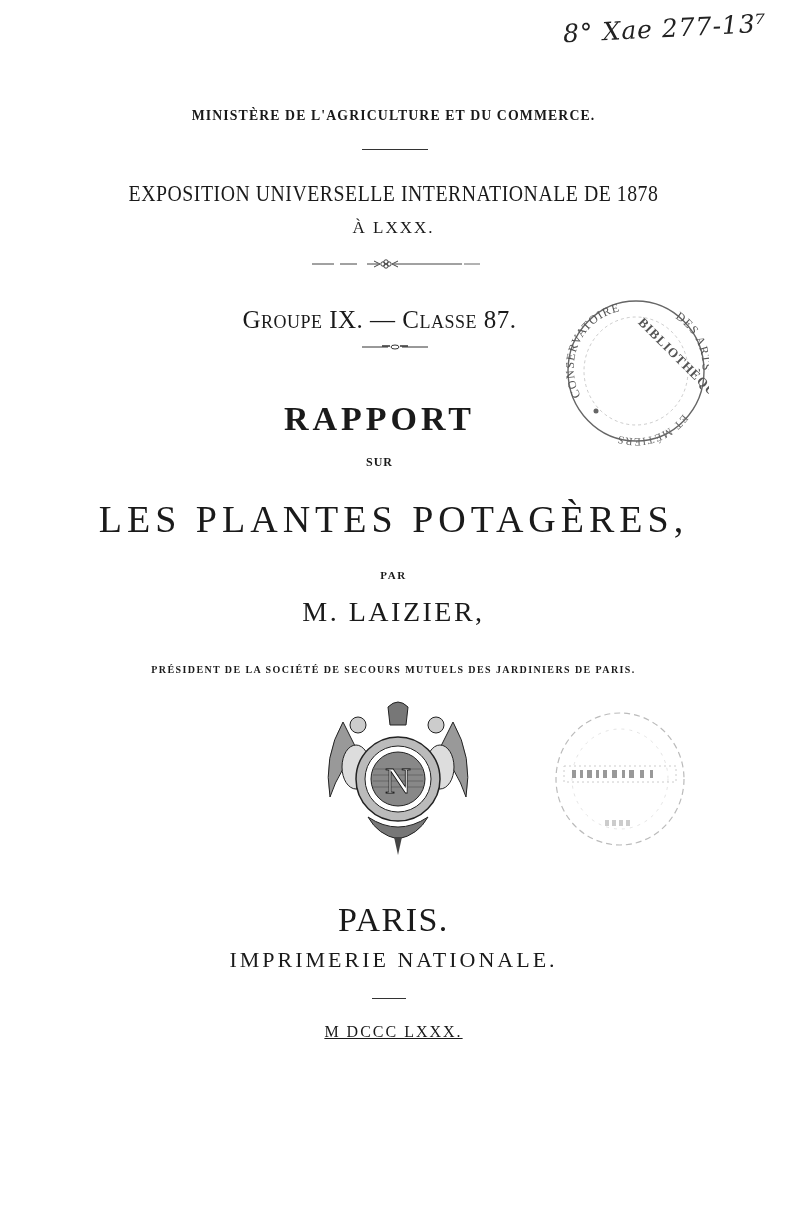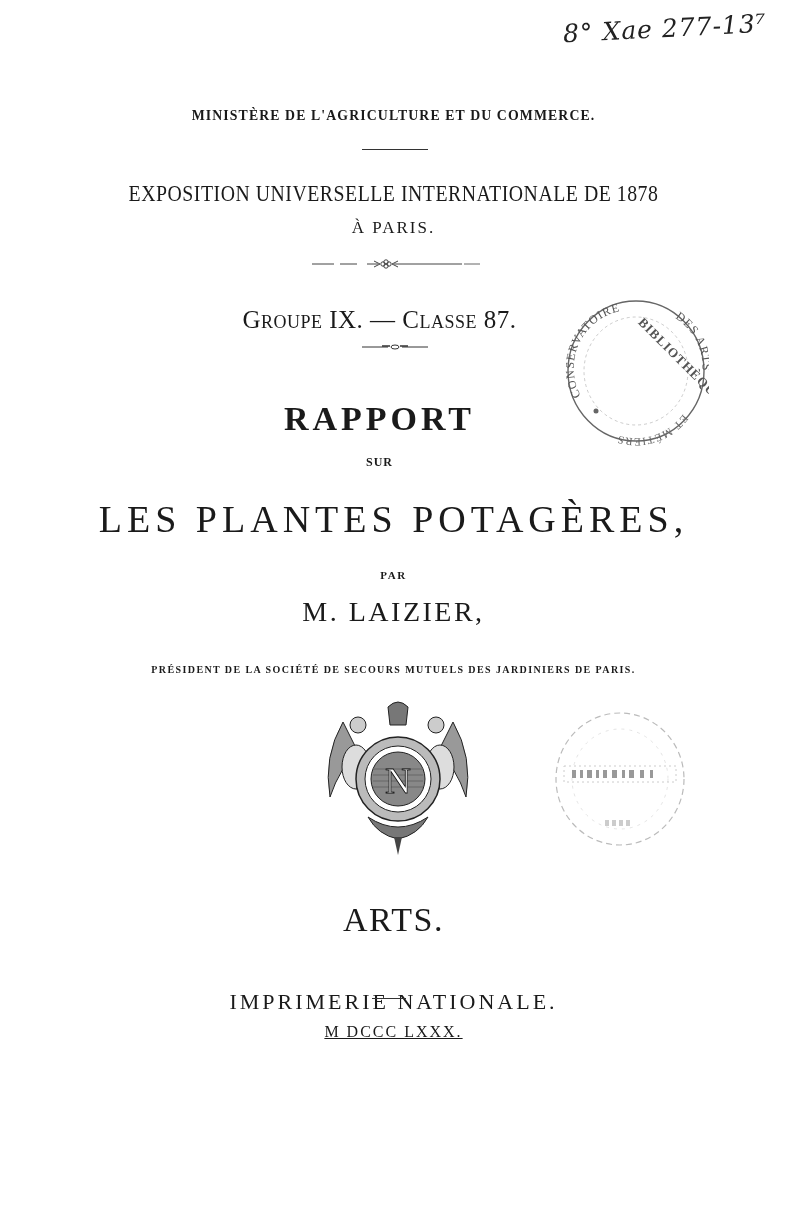--- a/index.html
+++ b/index.html
@@ -14,33 +14,33 @@
   .expo { top:181px; font-size:23px; letter-spacing:0.6px; transform:scaleX(0.86); }
   .aparis { top:218px; font-size:17px; letter-spacing:2px; }
   .groupe { top:306px; font-size:25px; letter-spacing:0.5px; font-variant:small-caps; left:-14px; }
   .rapport { top:400px; font-size:34px; font-weight:bold; letter-spacing:4px; left:-14px; }
   .sur { top:455px; font-size:12px; font-weight:bold; letter-spacing:1px; left:-14px; }
   .plantes { top:497px; font-size:38px; font-weight:normal; letter-spacing:5px; }
   .par { top:569px; font-size:11px; font-weight:bold; letter-spacing:1.5px; }
   .laizier { top:596px; font-size:28px; font-weight:normal; letter-spacing:2.5px; }
   .president { top:664px; font-size:10px; font-weight:bold; letter-spacing:1.4px; }
   .paris { top:901px; font-size:34px; letter-spacing:1.5px; }
-  .imprimerie { top:947px; font-size:22px; letter-spacing:3px;margin-top:42px; }
+  .imprimerie { top:947px; font-size:22px; letter-spacing:3px; }
   .date { top:1023px; font-size:16px; letter-spacing:2px;text-decoration:underline; }
 </style>
 </head>
 <body>
 
 <div class="abs shelf">8° Xae 277-13⁷</div>
 
 <div class="abs center ministere">MINISTÈRE DE L'AGRICULTURE ET DU COMMERCE.</div>
 <div class="rule" style="left:362px; top:149px; width:66px;"></div>
 
 <div class="abs center expo">EXPOSITION UNIVERSELLE INTERNATIONALE DE 1878</div>
-<div class="abs center aparis">À PARIS.</div>
+<div class="abs center aparis">À LXXX.</div>
 
 <svg class="abs" style="left:312px; top:258px;" width="170" height="12" viewBox="0 0 170 12">
   <line x1="0" y1="6" x2="22" y2="6" stroke="#444" stroke-width="1"></line>
   <line x1="28" y1="6" x2="45" y2="6" stroke="#444" stroke-width="1"></line>
   <line x1="55" y1="6" x2="66" y2="6" stroke="#444" stroke-width="1"></line>
   <path d="M62 3 L68 6 L62 9" stroke="#444" fill="none" stroke-width="1"></path>
   <circle cx="74" cy="4" r="2.2" stroke="#444" fill="none"></circle>
   <circle cx="74" cy="8" r="2.2" stroke="#444" fill="none"></circle>
   <circle cx="71" cy="6" r="2.2" stroke="#444" fill="none"></circle>
   <circle cx="77" cy="6" r="2.2" stroke="#444" fill="none"></circle>
@@ -132,16 +132,16 @@
       <rect x="100" y="62" width="3" height="8"></rect>
   </g>
   <g fill="#ccc">
     <rect x="55" y="112" width="4" height="6"></rect>
       <rect x="62" y="112" width="4" height="6"></rect>
     <rect x="69" y="112" width="4" height="6"></rect>
       <rect x="76" y="112" width="4" height="6"></rect>
   </g>
 </svg>
 
-<div class="abs center paris">ARTS.</div>
+<div class="abs center paris">PARIS.</div>
 <div class="abs center imprimerie">IMPRIMERIE NATIONALE.</div>
 <div class="rule" style="left:372px; top:998px; width:34px;"></div>
 <div class="abs center date">M DCCC LXXX.</div>
 
 </body></html>

